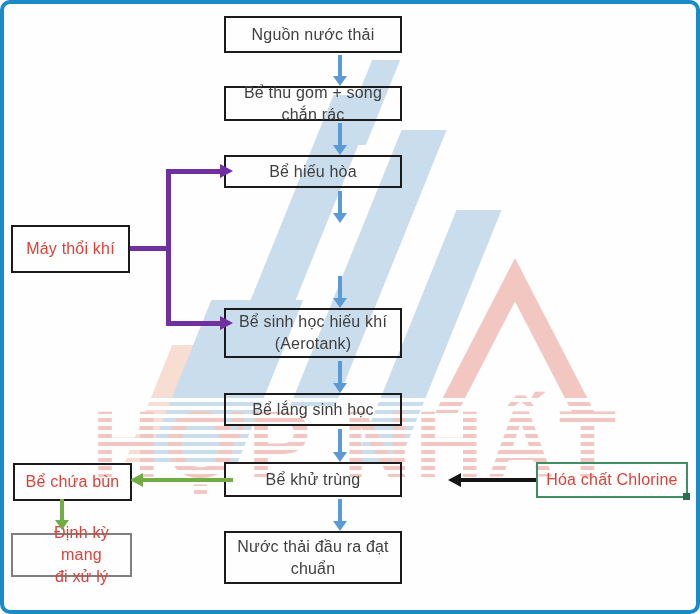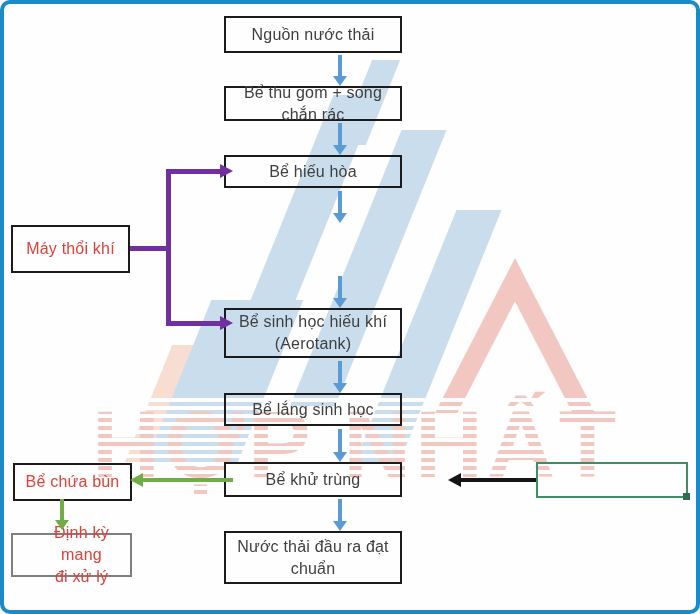--- a/index.html
+++ b/index.html
@@ -103,20 +103,21 @@
     <div class="box red" style="left:13px;top:463px;width:119px;height:38px;">
       <span>Bể chứa bùn</span>
     </div>
 
     <div class="box red periodic" style="left:11px;top:533px;width:121px;height:44px;">
       <span>Định kỳ mang</span>
       <span>đi xử lý</span>
     </div>
 
     <div class="box red chlorine" style="left:536px;top:462px;width:152px;height:36px;">
+      <span>Hóa chất Chlorine</span>
       <span class="handle"></span>
     </div>
 
     <div>
       <div class="stem" style="left:338px;top:55px;width:4px;height:21px;background:var(--arrow-blue);"></div>
       <div class="head down" style="left:333px;top:76px;"></div>
     </div>
     <div>
       <div class="stem" style="left:338px;top:123px;width:4px;height:22px;background:var(--arrow-blue);"></div>
       <div class="head down" style="left:333px;top:145px;"></div>

